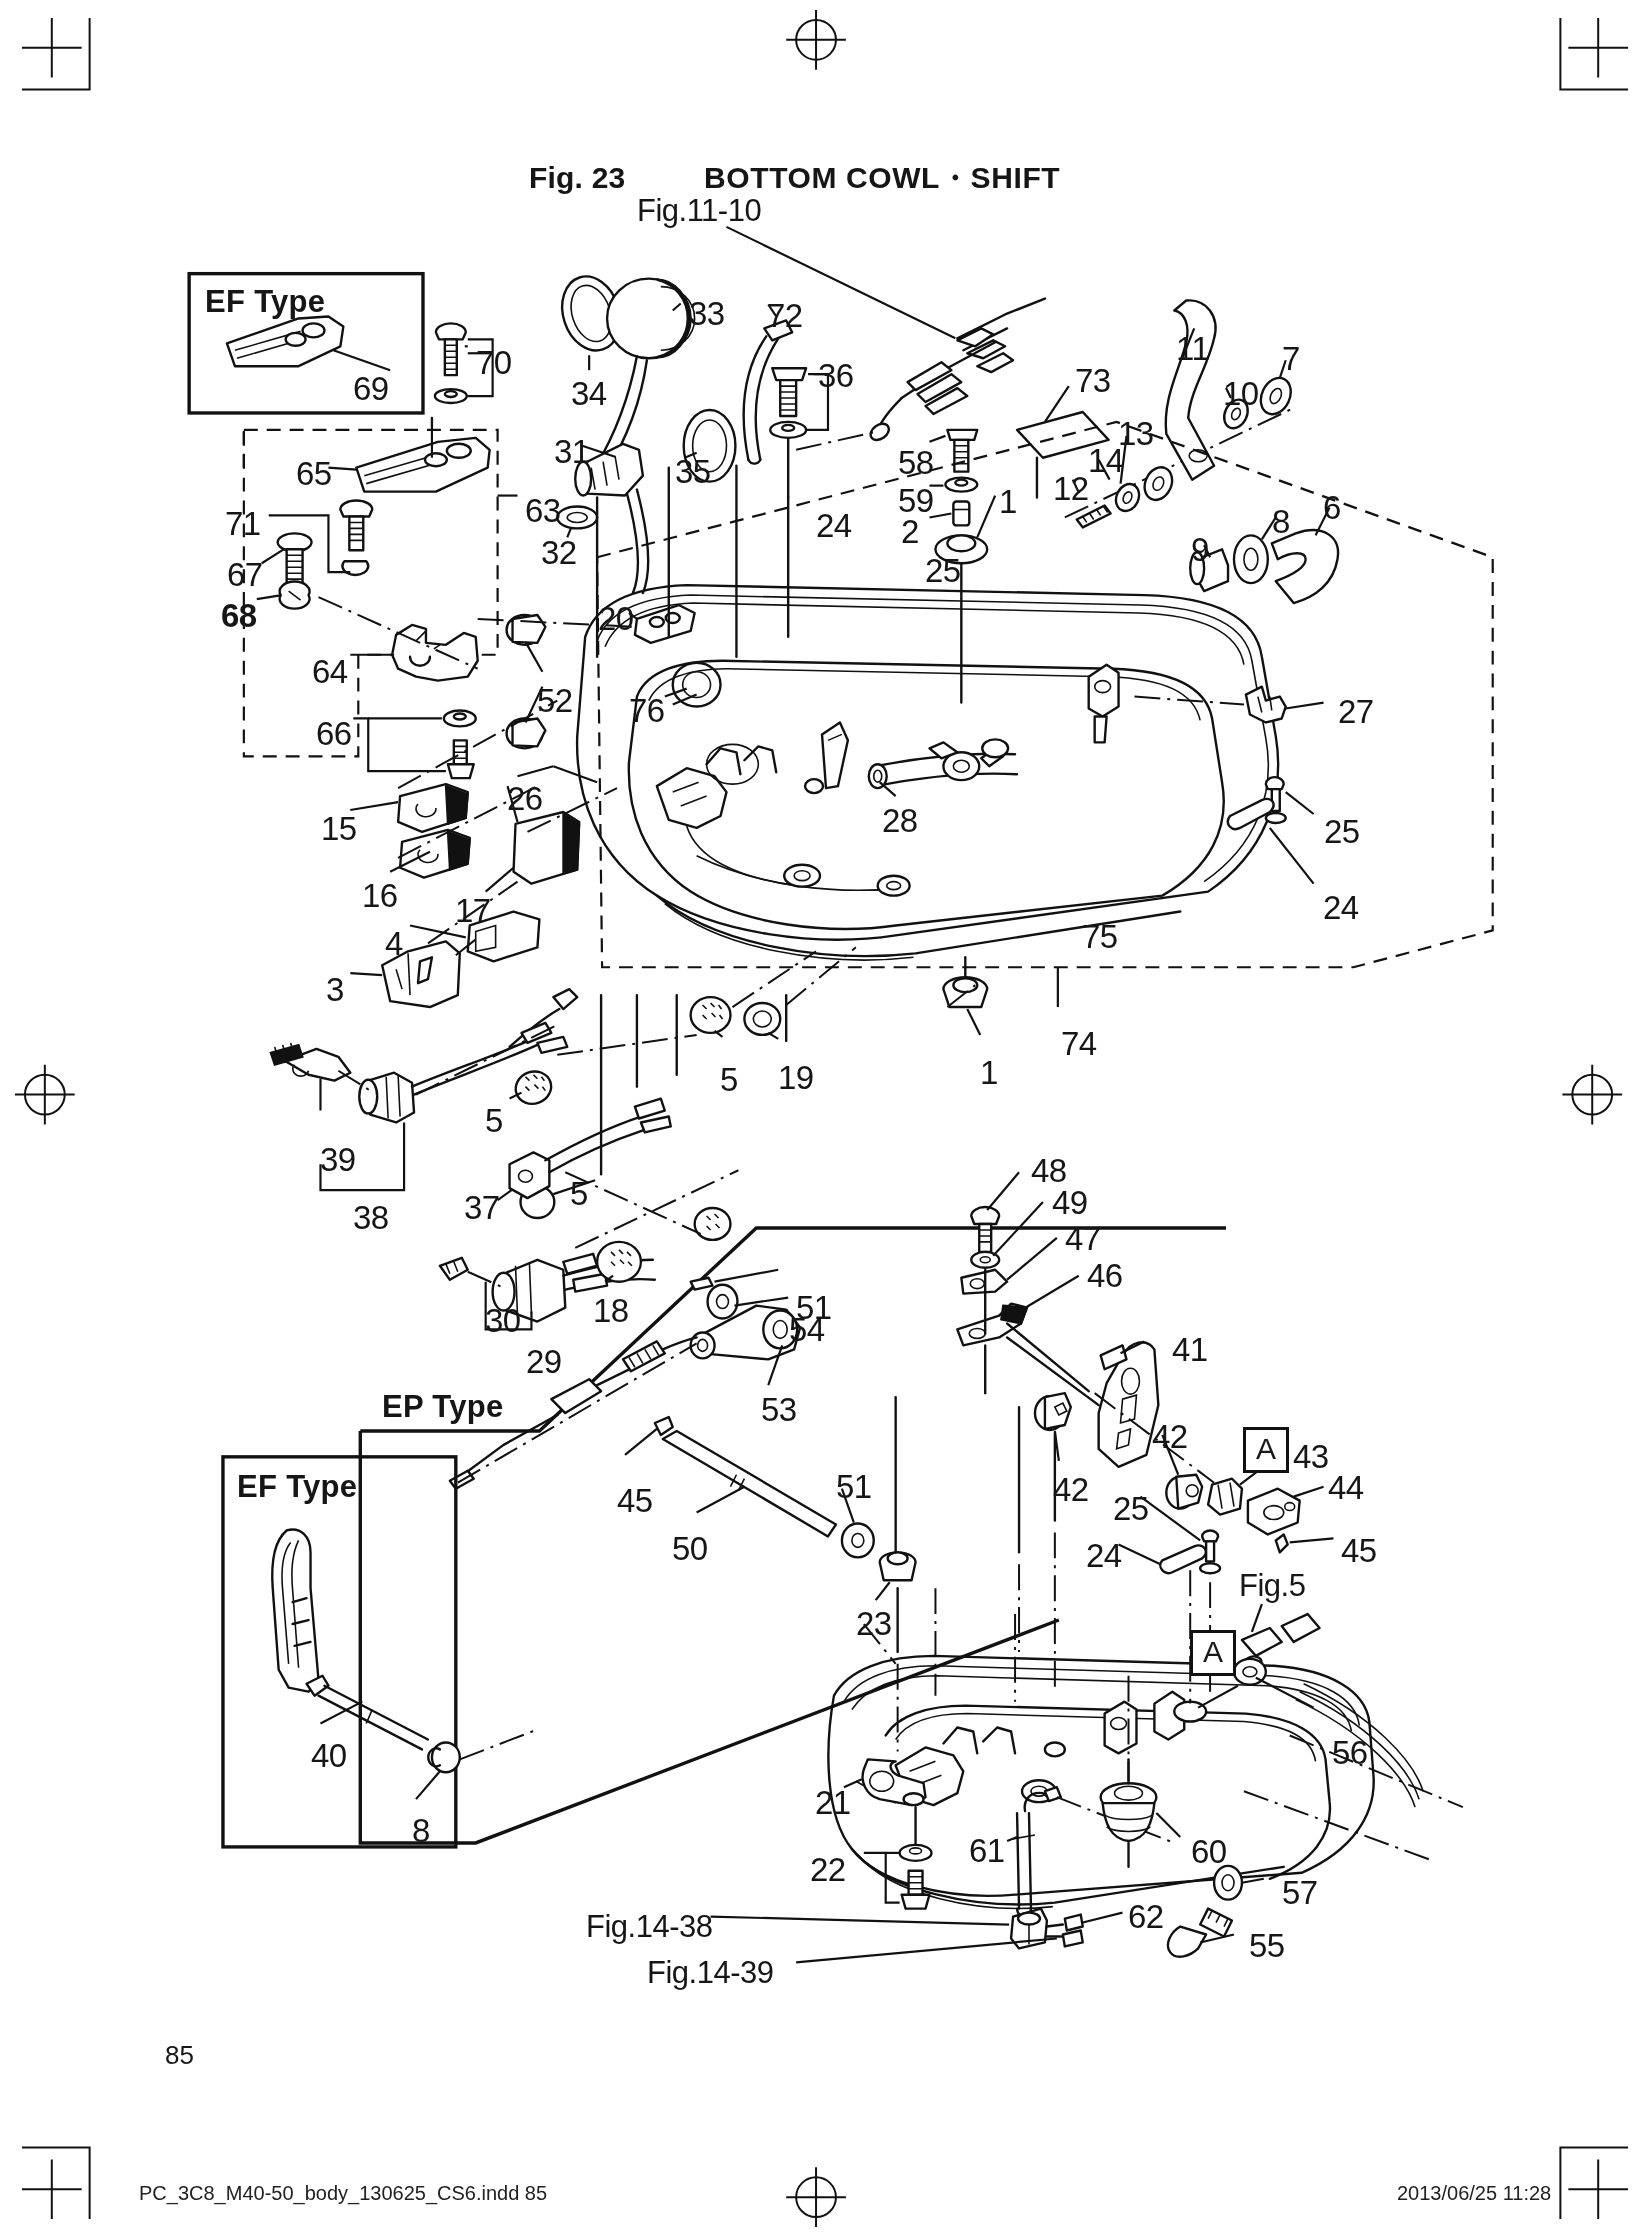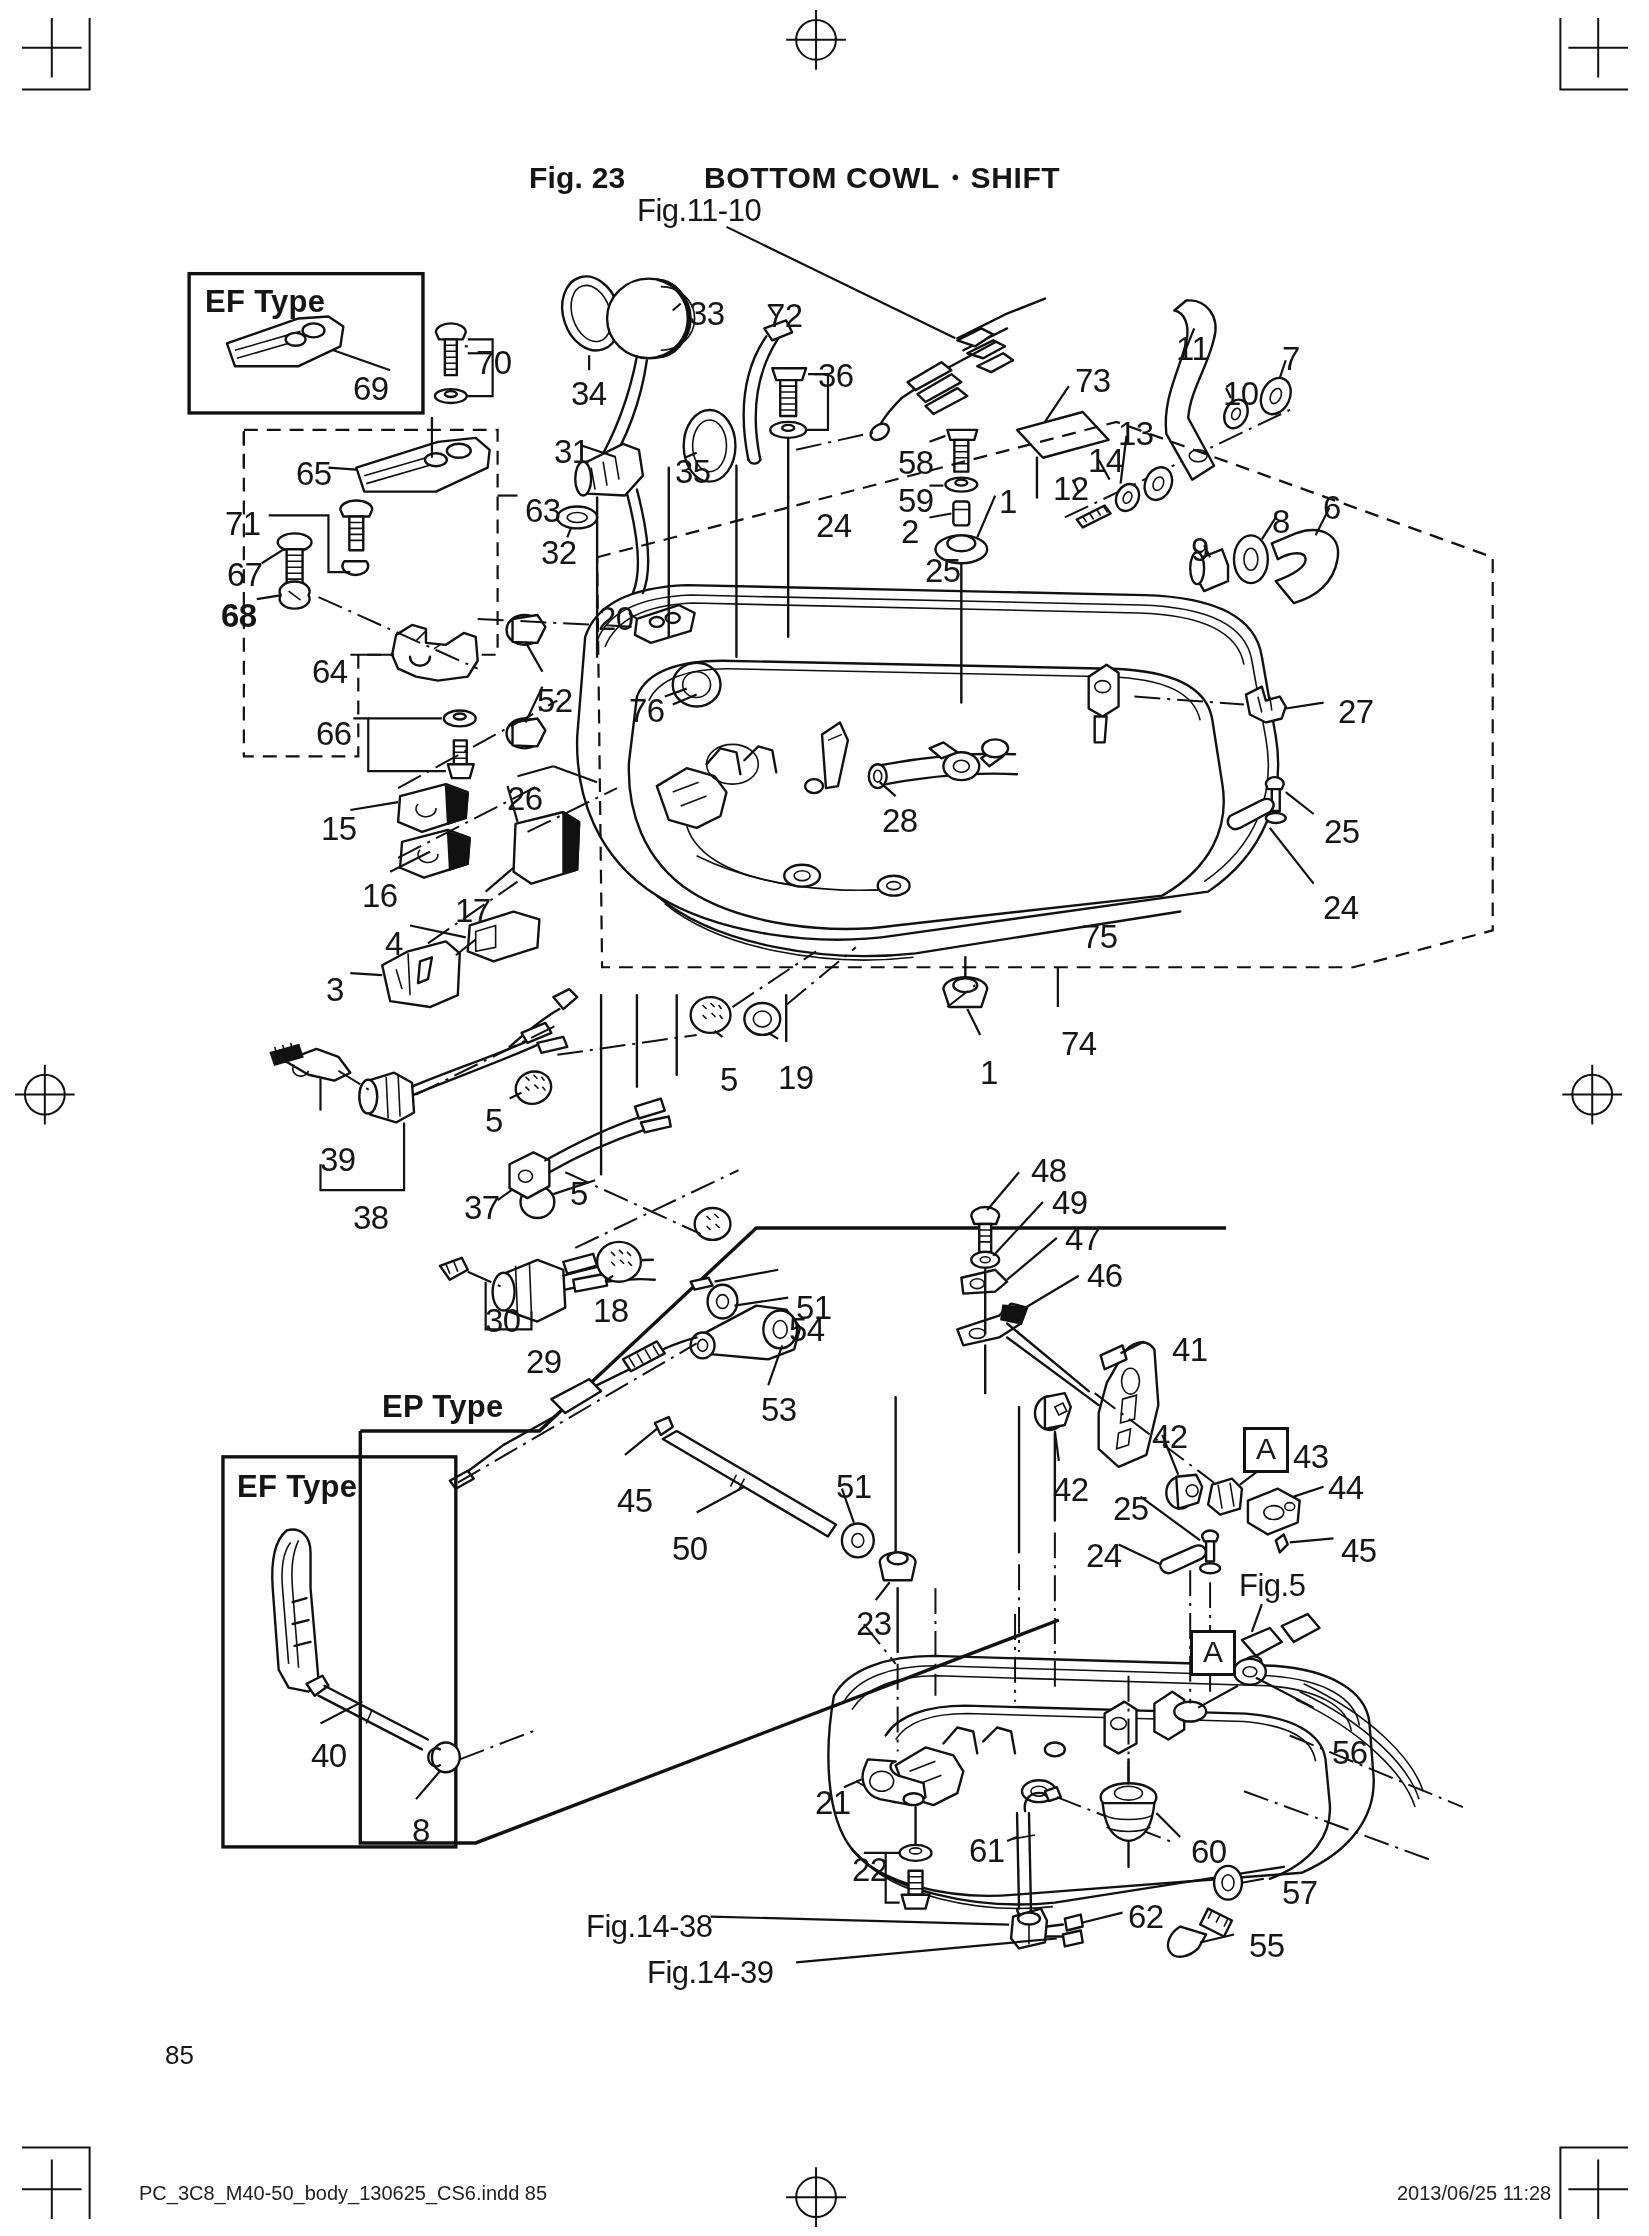--- a/index.html
+++ b/index.html
@@ -892,21 +892,21 @@
       <div class="lbl num" style="left: 1086px; top: 1539px;">24</div>
       <div class="lbl num" style="left: 617px; top: 1484px;">45</div>
       <div class="lbl num" style="left: 836px; top: 1470px;">51</div>
       <div class="lbl num" style="left: 672px; top: 1532px;">50</div>
       <div class="lbl num" style="left: 856px; top: 1607px;">23</div>
       <div class="lbl num" style="left: 311px; top: 1739px;">40</div>
       <div class="lbl num" style="left: 412px; top: 1814px;">8</div>
       <div class="lbl num" style="left: 1332px; top: 1705px; margin-top: 31px;">56</div>
       <div class="lbl num" style="left: 815px; top: 1786px;">21</div>
       <div class="lbl num" style="left: 1191px; top: 1835px;">60</div>
-      <div class="lbl num" style="left: 852px; top: 1853px;">22</div>
+      <div class="lbl num" style="left: 810px; top: 1853px;">22</div>
       <div class="lbl num" style="left: 969px; top: 1834px;">61</div>
       <div class="lbl num" style="left: 1282px; top: 1876px;">57</div>
       <div class="lbl num" style="left: 1128px; top: 1900px;">62</div>
       <div class="lbl num" style="left: 1249px; top: 1929px;">55</div>
     </div>
   <div id="amarks">
       <div class="amark" style="left: 1243px; top: 1427px;">A</div>
       <div class="amark" style="left: 1190px; top: 1630px;">A</div>
     </div>
 

